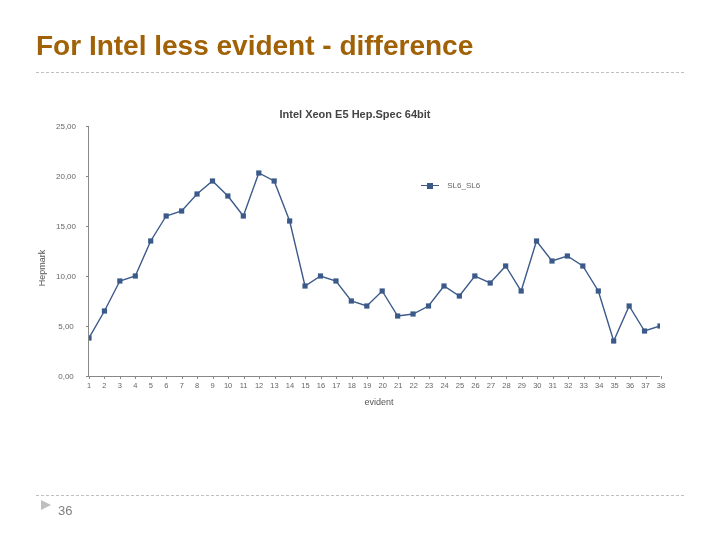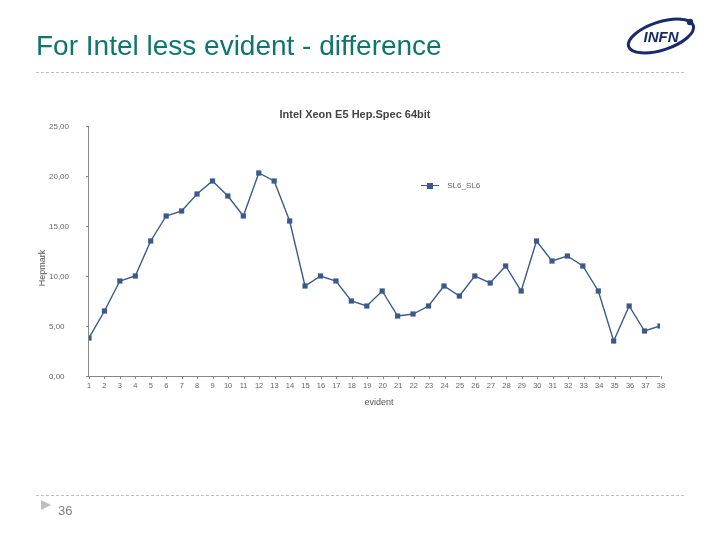--- a/index.html
+++ b/index.html
@@ -16,22 +16,22 @@
   .slide {
     position: relative;
     width: 720px;
     height: 540px;
   }
   .title {
     position: absolute;
     left: 36px;
     top: 30px;
     font-size: 28px;
-    font-weight: 400;
-    color: #0f766e;
+    font-weight: 700;
+    color: #a16207;
   }
   .title-underline {
     position: absolute;
     left: 36px;
     top: 72px;
     width: 648px;
     border-top: 1px dashed #bfbfbf;
   }
   .logo {
     position: absolute;
@@ -59,21 +59,21 @@
     margin-left: 48px;
     margin-right: 10px;
     height: 250px;
     border-left: 1px solid #888;
     border-bottom: 1px solid #888;
   }
   .ytick {
     position: absolute;
     left: -40px;
     width: 34px;
-    text-align: left;
+    text-align: center;
     font-size: 8px;
     color: #666;
     transform: translateY(-50%);
   }
   .ytick-line {
     position: absolute;
     left: -3px;
     width: 3px;
     height: 1px;
     background: #888;
@@ -164,27 +164,20 @@
   }
 </style>
 </head>
 <body>
 
 <div class="slide">
 
   <div class="title">For Intel less evident - difference</div>
   <div class="title-underline"></div>
 
-  <div class="logo">
-    <svg viewBox="0 0 78 48" width="78" height="48">
-      <ellipse cx="39" cy="24" rx="34" ry="14" fill="none" stroke="#1b2a6b" stroke-width="3" transform="rotate(-18 39 24)"></ellipse>
-      <circle cx="68" cy="10" r="3.2" fill="#1b2a6b"></circle>
-      <text x="39" y="30" text-anchor="middle" font-family="Arial" font-size="15" font-weight="700" font-style="italic" fill="#1b2a6b">INFN</text>
-    </svg>
-  </div>
 
   <div class="chart-wrap">
     <div class="chart-title">Intel Xeon E5  Hep.Spec 64bit</div>
 
     <div class="ylabel">Hepmark</div>
 
     <div class="plot-area" id="plot">
       <svg id="plot-svg" width="100%" height="100%" viewBox="0 0 572 250" preserveAspectRatio="none">
           <path d="M0.0 212.0 L15.5 185.0 L30.9 155.0 L46.4 150.0 L61.8 115.0 L77.3 90.0 L92.8 85.0 L108.2 68.0 L123.7 55.0 L139.1 70.0 L154.6 90.0 L170.1 47.0 L185.5 55.0 L201.0 95.0 L216.4 160.0 L231.9 150.0 L247.4 155.0 L262.8 175.0 L278.3 180.0 L293.7 165.0 L309.2 190.0 L324.6 188.0 L340.1 180.0 L355.6 160.0 L371.0 170.0 L386.5 150.0 L401.9 157.0 L417.4 140.0 L432.9 165.0 L448.3 115.0 L463.8 135.0 L479.2 130.0 L494.7 140.0 L510.2 165.0 L525.6 215.0 L541.1 180.0 L556.5 205.0 L572.0 200.0 " class="data-line"></path>
           <rect x="-2.6" y="209.4" width="5.2" height="5.2" class="data-marker"></rect>

